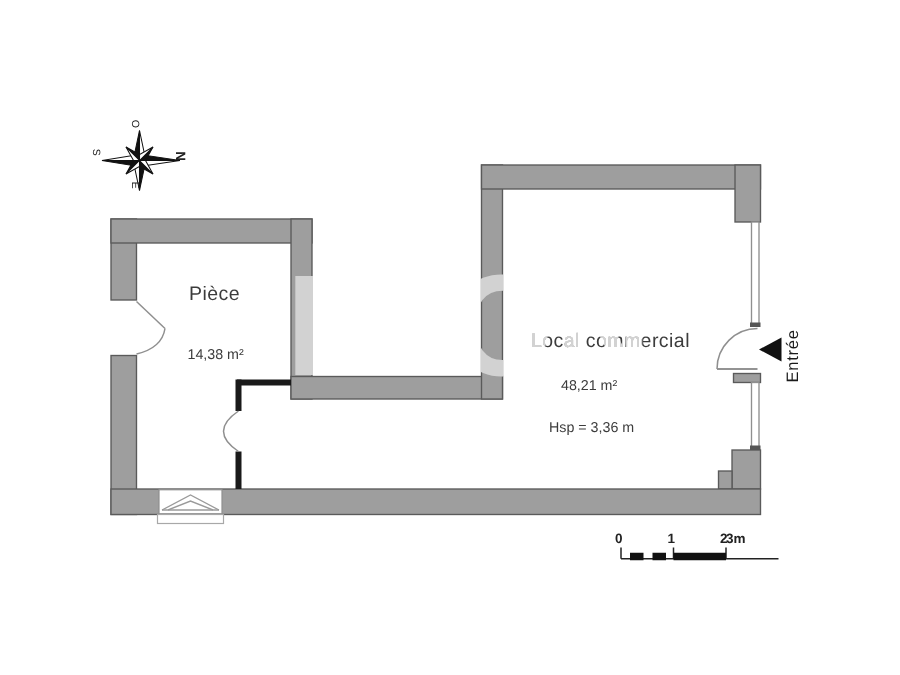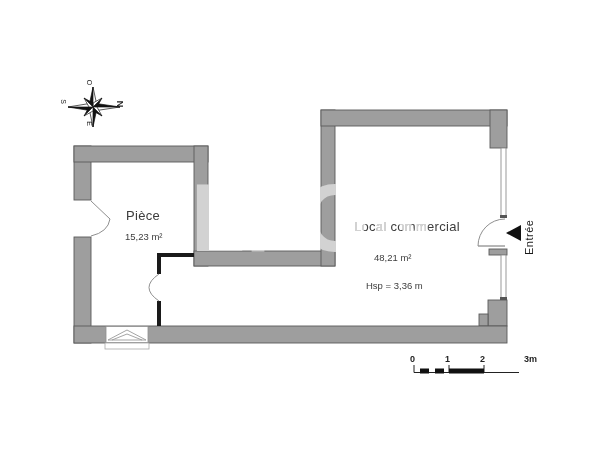--- a/index.html
+++ b/index.html
@@ -109,34 +109,34 @@
       <line x1="414" y1="372.5" x2="519" y2="372.5" stroke="#222" stroke-width="1"></line>
       <line x1="414" y1="365" x2="414" y2="372.5" stroke="#222" stroke-width="1"></line>
       <line x1="449" y1="365" x2="449" y2="372.5" stroke="#222" stroke-width="1"></line>
       <line x1="484" y1="365" x2="484" y2="372.5" stroke="#222" stroke-width="1"></line>
       <rect x="420" y="368.5" width="9" height="5" fill="#111"></rect>
       <rect x="435" y="368.5" width="9" height="5" fill="#111"></rect>
       <rect x="449" y="368.5" width="35" height="5" fill="#111"></rect>
     </g>
   </svg>
 
-  <div class="lbl room-name" style="left:126px;top:208px;">Pièce</div>
-  <div class="lbl room-meta" style="left:125px;top:231px;">15,23 m²</div>
+  <div class="lbl room-name" style="left:126px;top:188px;">Pièce</div>
+  <div class="lbl room-meta" style="left:125px;top:231px;">14,38 m²</div>
 
   <div class="lbl room-name" style="left:354px;top:219px;">Local commercial</div>
   <div class="lbl room-meta" style="left:374px;top:252px;">48,21 m²</div>
   <div class="lbl room-meta" style="left:366px;top:280px;">Hsp = 3,36 m</div>
 
   <div class="lbl vtext" style="left:523px;top:203px;height:52px;">Entrée</div>
 
   <div class="lbl compass-letter" style="left:87px;top:79px;">O</div>
   <div class="lbl compass-letter north" style="left:117px;top:99px;">N</div>
   <div class="lbl compass-letter" style="left:61px;top:98px;">S</div>
   <div class="lbl compass-letter" style="left:87px;top:120px;">E</div>
 
   <div class="lbl scale-num" style="left:410px;top:354px;">0</div>
   <div class="lbl scale-num" style="left:445px;top:354px;">1</div>
   <div class="lbl scale-num" style="left:480px;top:354px;">2</div>
-  <div class="lbl scale-num" style="left:524px;top:354px;">3m</div>
+  <div class="lbl scale-num" style="left:484px;top:354px;">3m</div>
 
   <div id="watermark">LFON</div>
 
 </div>
 
 </body></html>

